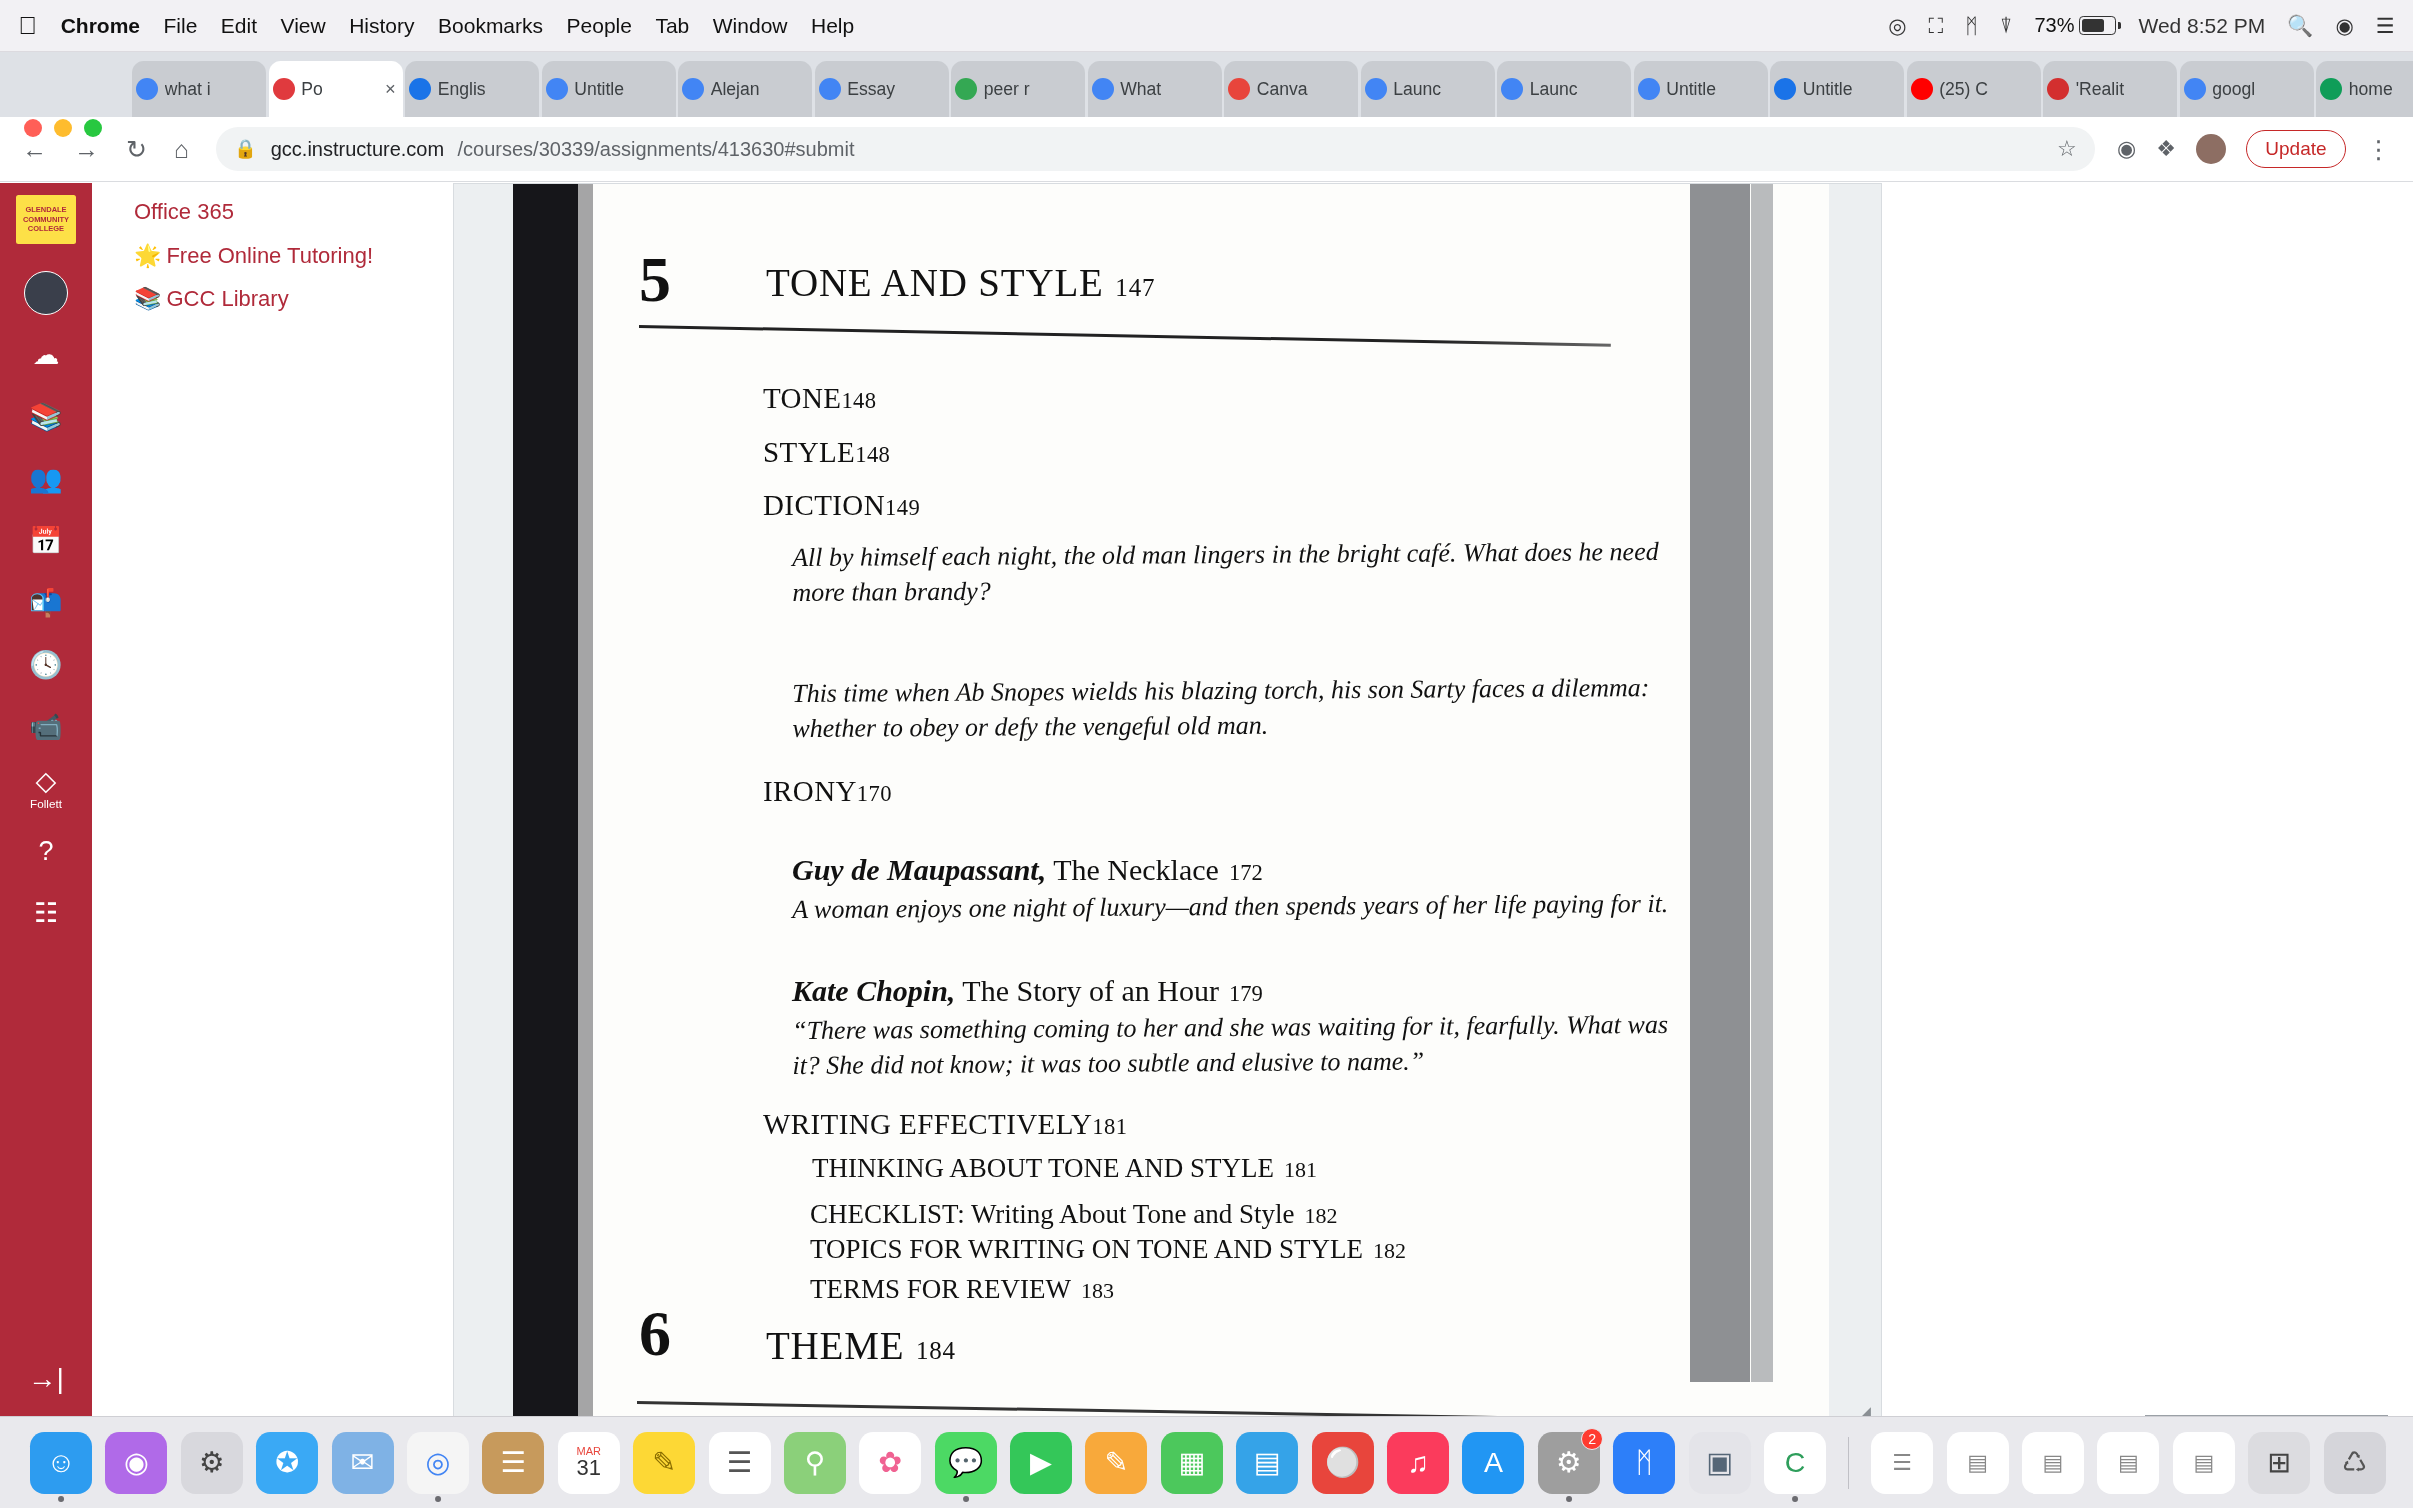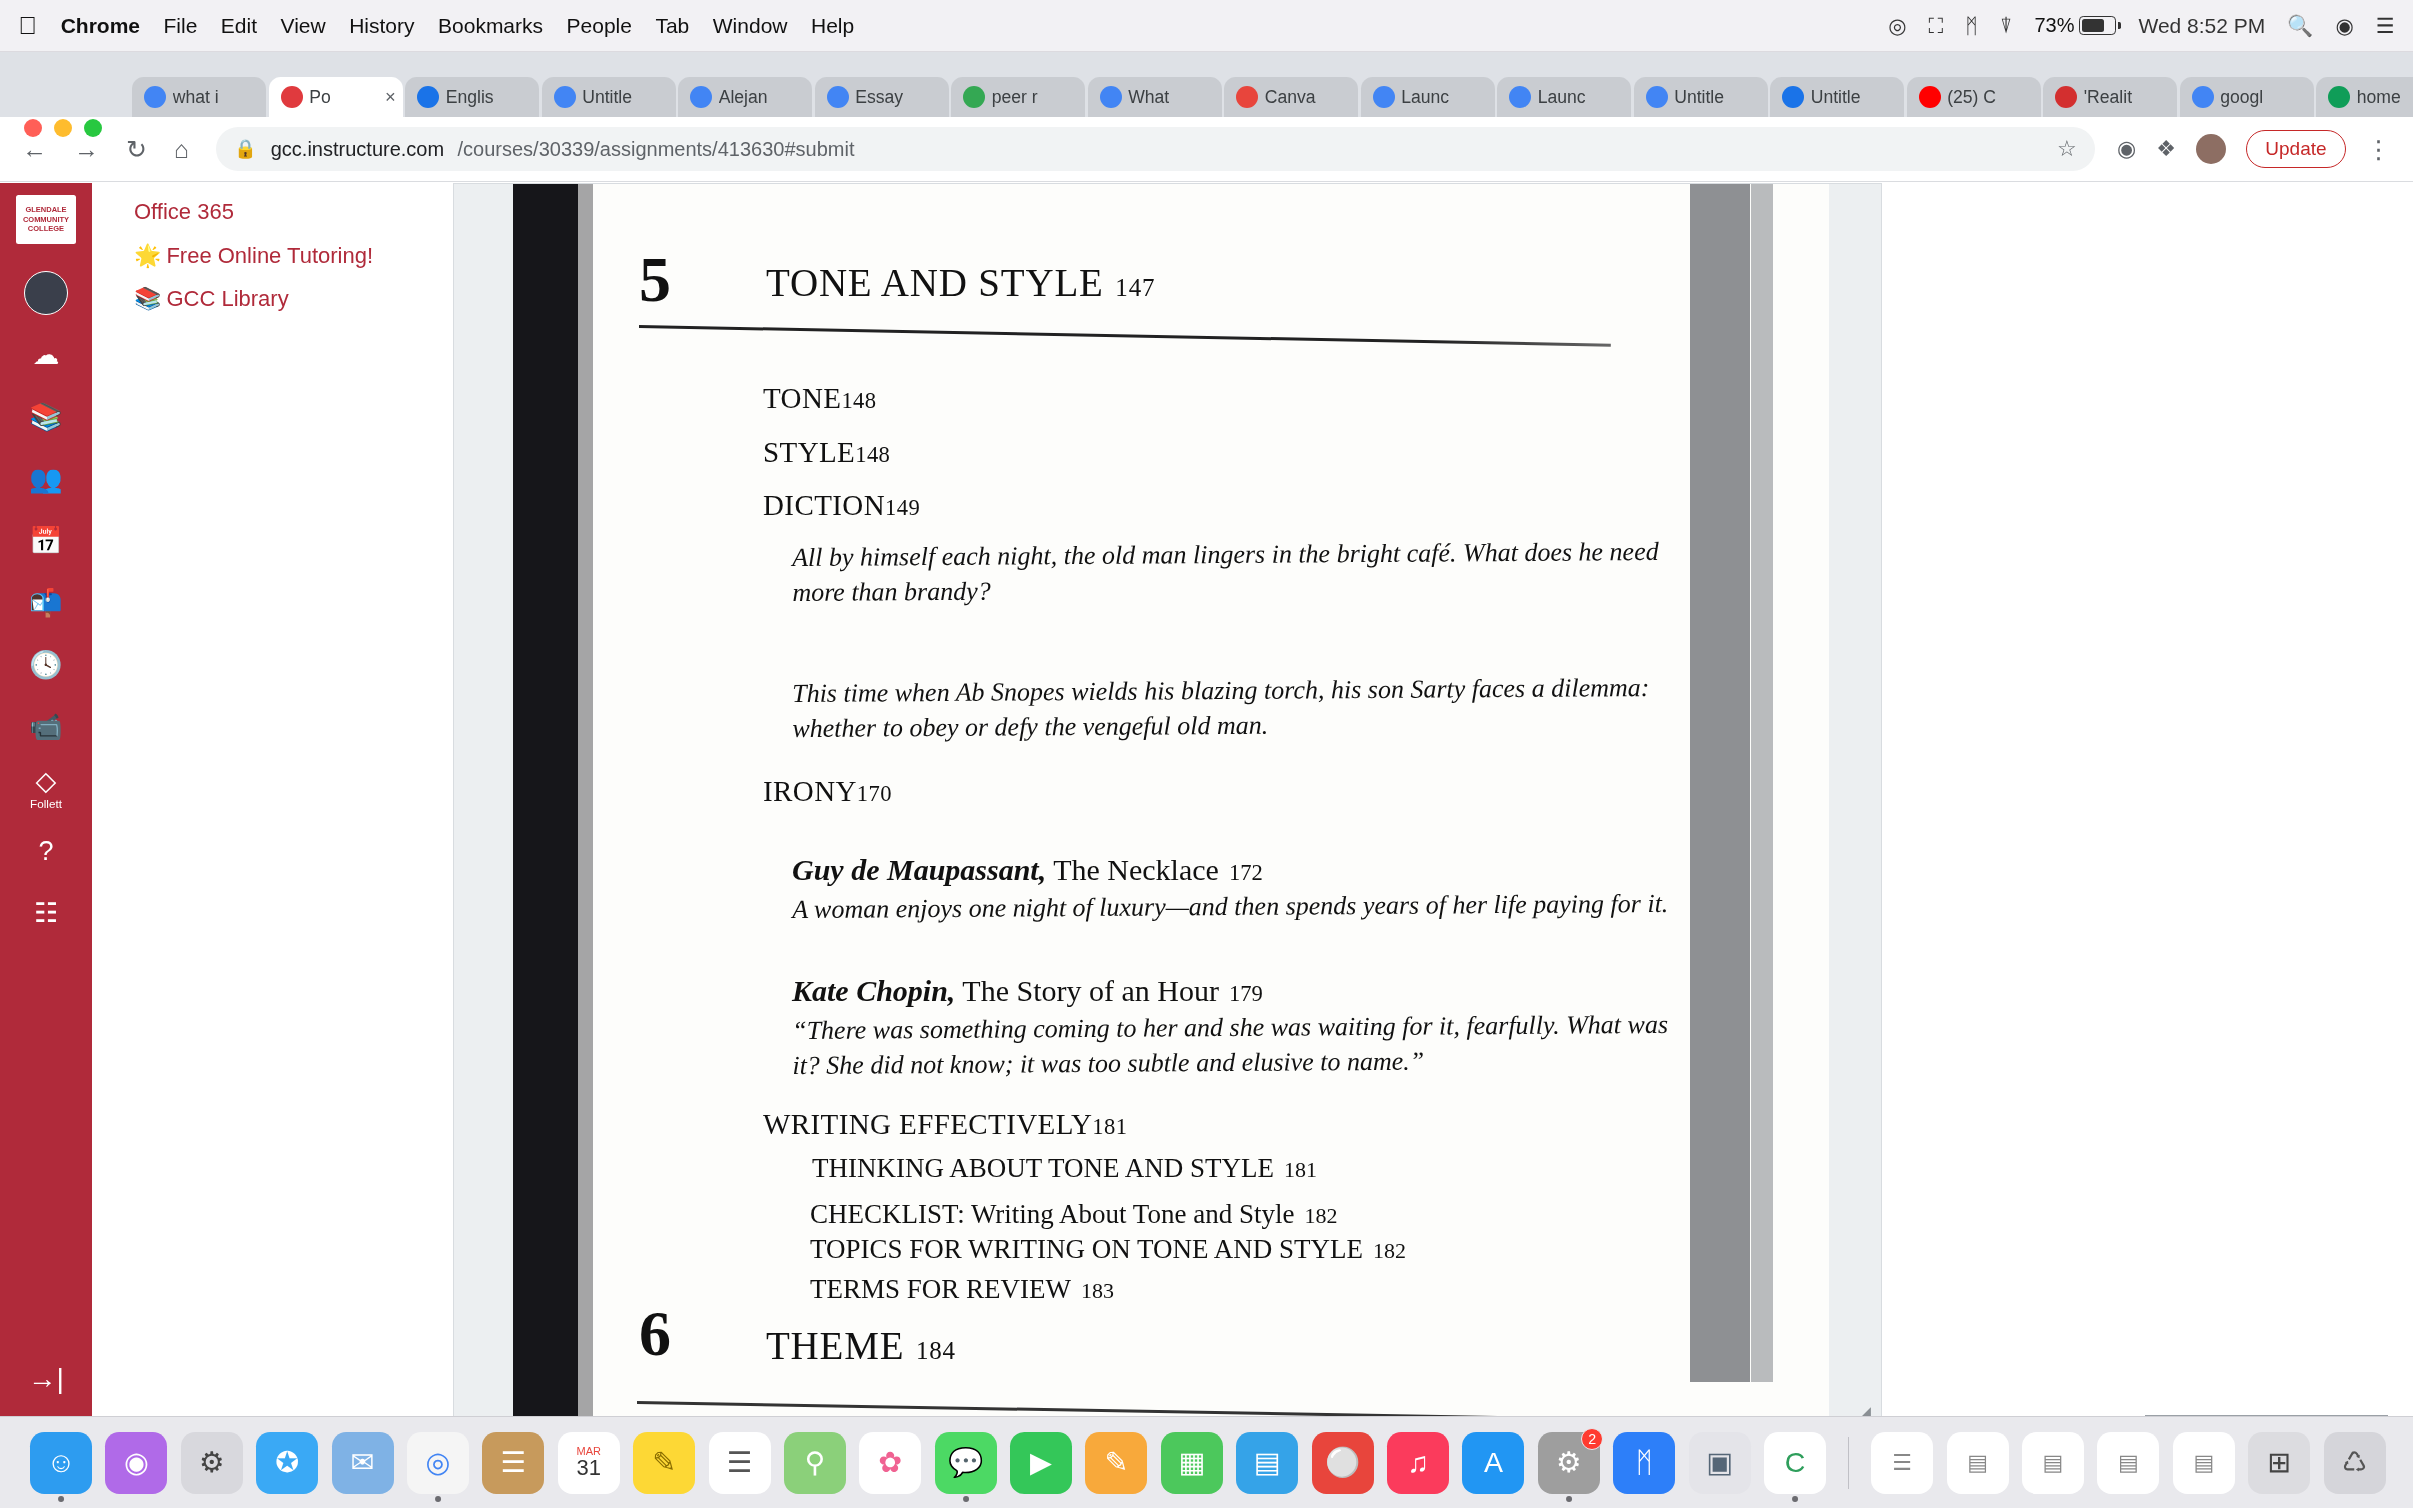--- a/index.html
+++ b/index.html
@@ -44,22 +44,22 @@
     position: absolute; top: 52px; left: 0; width: 2413px; height: 65px;
     background: #dee1e6;
     display: flex; align-items: flex-end; padding-left: 15px;
   }
   .traffic { position: absolute; left: 23.5px; top: 67px; display: flex; gap: 11.7px; z-index: 5;}
   .traffic i { width: 18.4px; height: 18.4px; border-radius: 50%; display: block; }
   .t-red { background: #ff5f57; } .t-yellow { background: #febc2e; } .t-green { background: #28c840; }
 
   .tabs { display: flex; align-items: flex-end; margin-left: 117px; }
   .tab {
-    width: 134px; height: 40px; background: #c9ccd1; border-radius: 11.7px 11.7px 0 0;
-    display: flex; align-items: center; gap: 6.7px; padding: 0 12px;
+    width: 134px; height: 56px; background: #c9ccd1; border-radius: 11.7px 11.7px 0 0;
+    display: flex; align-items: center; gap: 6.7px; padding: 0 4px;
     font-size: 17.6px; color: #3c4043; overflow: hidden; white-space: nowrap;
     margin-right: 2.5px; position: relative;
   }
   .tab.active { background: #ffffff; }
   .tab .fav { width: 22px; height: 22px; border-radius: 50%; flex: 0 0 22px; display: inline-block; }
   .tab .lbl { overflow: hidden; text-overflow: clip; }
   .tab .x { position: absolute; right: 6.7px; font-size: 18.4px; color: #5f6368; }
 
   
   .toolbar {
@@ -87,21 +87,21 @@
 
   
   .page { position: absolute; top: 183px; left: 0; width: 2413px; height: 1267px; background: #fff; }
 
   .canvas-sidebar {
     position: absolute; left: 0; top: 0; width: 92px; height: 1240px;
     background: #b02a3a; color: #fff;
     display: flex; flex-direction: column; align-items: center; padding-top: 11.7px;
   }
   .gcc-logo {
-    width: 60px; height: 49px; background: #ffffff; color: #b02a3a;
+    width: 60px; height: 49px; background: #fde047; color: #b02a3a;
     font-size: 7.5px; line-height: 9.2px; font-weight: bold; text-align: center;
     display: flex; align-items: center; justify-content: center; padding: 2.5px;
     border-radius: 2.5px; margin-bottom: 18.4px;
   }
   .sb-item { width: 92px; height: 62px; display: flex; flex-direction: column; align-items: center; justify-content: center; gap: 1.7px; }
   .sb-item .gl { font-size: 27px; line-height: 1; }
   .sb-item .cap { font-size: 11.7px; }
   .sb-avatar { width: 44px; height: 44px; border-radius: 50%; background: #3a3f4b; border: 1.7px solid #fff; }
   .sb-bottom { margin-top: auto; margin-bottom: 28.5px; font-size: 28.5px; }
 

